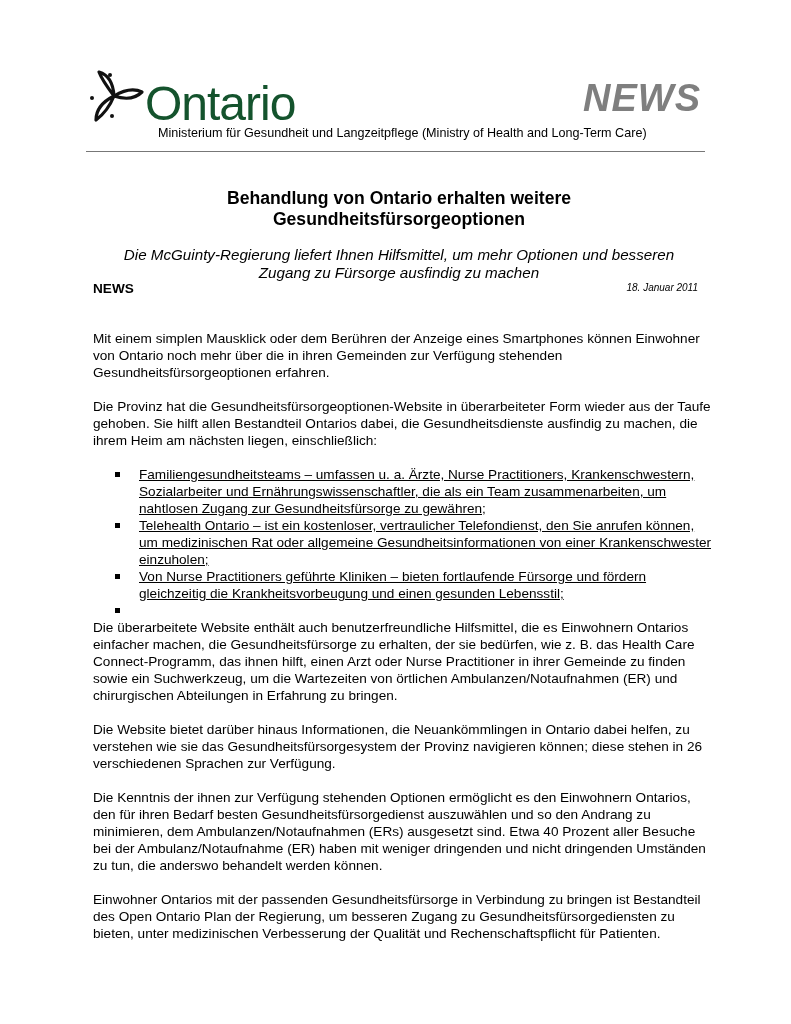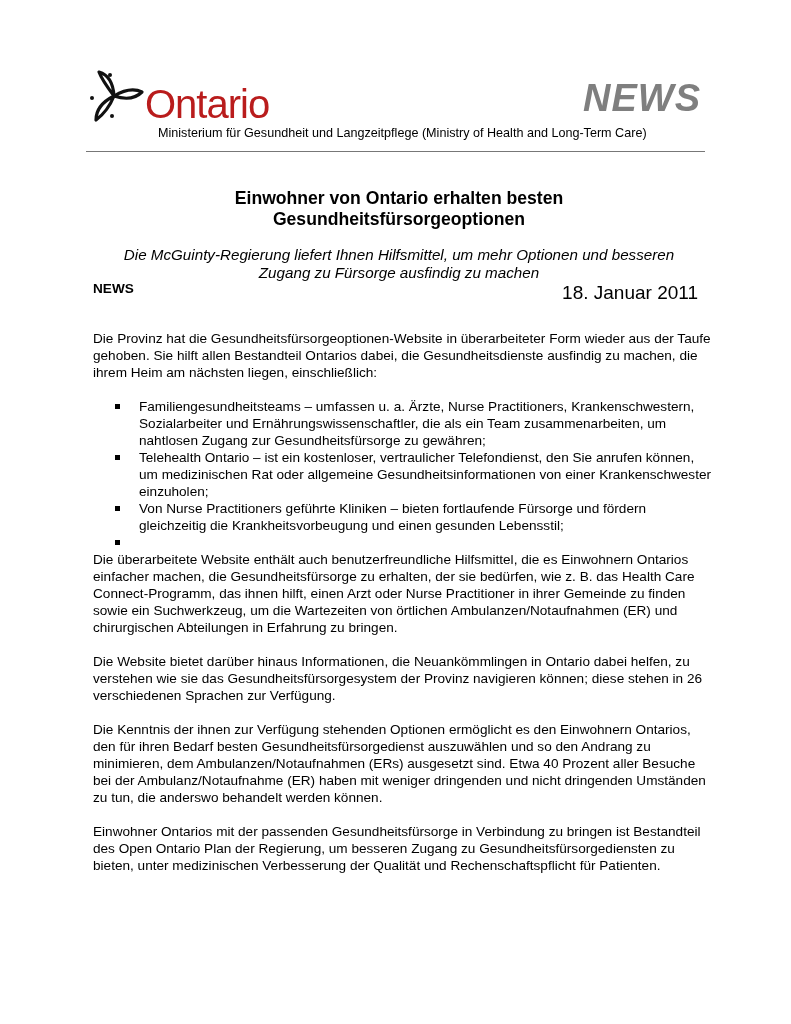--- a/index.html
+++ b/index.html
@@ -3,21 +3,21 @@
   <meta charset="utf-8">
   <style>
     html, body { margin: 0; padding: 0; background: #ffffff; }
     body {
       width: 791px; height: 1024px; position: relative; overflow: hidden;
       font-family: "Liberation Sans", sans-serif; color: #000;
     }
     .logo { position: absolute; left: 86px; top: 66px; width: 60px; height: 60px; }
     .ontario-word {
       position: absolute; left: 145px; top: 86px;
-      font-size: 40px; line-height: 36px; letter-spacing: -1px; color: #b91c1c;
+      font-size: 48px; line-height: 36px; letter-spacing: -1px; color: #14532d;
       font-family: "Liberation Sans", sans-serif;
     }
     .news-big {
       position: absolute; right: 90px; top: 78px;
       font-size: 38px; font-weight: bold; font-style: italic; color: #7f7f7f;
       letter-spacing: 1px; line-height: 40px;
     }
     .ministry {
       position: absolute; left: 158px; top: 126px;
       font-size: 12.6px; font-weight: normal; line-height: 15px; white-space: nowrap;
@@ -31,29 +31,29 @@
       font-size: 17.6px; font-weight: bold; line-height: 21px;
     }
     .subheadline {
       position: absolute; left: 93px; top: 246px; width: 612px; text-align: center;
       font-size: 15.2px; font-style: italic; line-height: 18px;
     }
     .news-label {
       position: absolute; left: 93px; top: 281px; font-size: 13.6px; font-weight: bold;
     }
     .date {
-      position: absolute; right: 93px; top: 282px; font-size: 19px;
+      position: absolute; right: 93px; top: 282px; font-size: 10px; font-style: italic;
     }
     .body-text {
       position: absolute; left: 93px; top: 330px; width: 620px;
       font-size: 13.6px; line-height: 17px;
     }
     .body-text p { margin: 0 0 17px 0; }
     .body-text ul { margin: 0 0 17px 0; padding: 0; list-style: none; }
-    .body-text li { position: relative; padding-left: 46px; }
+    .body-text li { position: relative; padding-left: 46px; text-decoration: underline; }
     .body-text li .bullet {
       position: absolute; left: 22px; top: 6px; width: 5px; height: 5px; background: #000;
     }
   </style>
 </head>
 <body>
 
 <div>
   <svg class="logo" viewBox="0 0 60 60">
     <g fill="none" stroke="#111" stroke-width="3.2" stroke-linejoin="round" stroke-linecap="round">
@@ -65,32 +65,33 @@
     <circle cx="6" cy="32" r="2" fill="#111"></circle>
     <circle cx="26" cy="50" r="2" fill="#111"></circle>
   </svg>
   <div class="ontario-word">Ontario</div>
   <div class="news-big">NEWS</div>
   <div class="ministry">Ministerium für Gesundheit und Langzeitpflege (Ministry of Health and Long-Term Care)</div>
   <div class="rule"></div>
 </div>
 
 <div class="headline">
-  <div>Einwohner von Ontario erhalten besten</div>
+  <div>Behandlung von Ontario erhalten weitere</div>
   <div>Gesundheitsfürsorgeoptionen</div>
 </div>
 <div class="subheadline">
   <div>Die McGuinty-Regierung liefert Ihnen Hilfsmittel, um mehr Optionen und besseren</div>
   <div>Zugang zu Fürsorge ausfindig zu machen</div>
 </div>
 
 <div class="news-label">NEWS</div>
 <div class="date">18. Januar 2011</div>
 
 <div class="body-text">
+  <p>Mit einem simplen Mausklick oder dem Berühren der Anzeige eines Smartphones können Einwohner von Ontario noch mehr über die in ihren Gemeinden zur Verfügung stehenden Gesundheitsfürsorgeoptionen erfahren.</p>
   <p>Die Provinz hat die Gesundheitsfürsorgeoptionen-Website in überarbeiteter Form wieder aus der Taufe gehoben. Sie hilft allen Bestandteil Ontarios dabei, die Gesundheitsdienste ausfindig zu machen, die ihrem Heim am nächsten liegen, einschließlich:</p>
   <ul>
     <li><span class="bullet"></span><span>Familiengesundheitsteams – umfassen u. a. Ärzte, Nurse Practitioners, Krankenschwestern, Sozialarbeiter und Ernährungswissenschaftler, die als ein Team zusammenarbeiten, um nahtlosen Zugang zur Gesundheitsfürsorge zu gewähren;</span></li>
     <li><span class="bullet"></span><span>Telehealth Ontario – ist ein kostenloser, vertraulicher Telefondienst, den Sie anrufen können, um medizinischen Rat oder allgemeine Gesundheitsinformationen von einer Krankenschwester einzuholen;</span></li>
     <li><span class="bullet"></span><span>Von Nurse Practitioners geführte Kliniken – bieten fortlaufende Fürsorge und fördern gleichzeitig die Krankheitsvorbeugung und einen gesunden Lebensstil;</span></li>
     <li><span class="bullet"></span></li>
   </ul>
   <p>Die überarbeitete Website enthält auch benutzerfreundliche Hilfsmittel, die es Einwohnern Ontarios einfacher machen, die Gesundheitsfürsorge zu erhalten, der sie bedürfen, wie z. B. das Health Care Connect-Programm, das ihnen hilft, einen Arzt oder Nurse Practitioner in ihrer Gemeinde zu finden sowie ein Suchwerkzeug, um die Wartezeiten von örtlichen Ambulanzen/Notaufnahmen (ER) und chirurgischen Abteilungen in Erfahrung zu bringen.</p>
   <p>Die Website bietet darüber hinaus Informationen, die Neuankömmlingen in Ontario dabei helfen, zu verstehen wie sie das Gesundheitsfürsorgesystem der Provinz navigieren können; diese stehen in 26 verschiedenen Sprachen zur Verfügung.</p>
   <p>Die Kenntnis der ihnen zur Verfügung stehenden Optionen ermöglicht es den Einwohnern Ontarios, den für ihren Bedarf besten Gesundheitsfürsorgedienst auszuwählen und so den Andrang zu minimieren, dem Ambulanzen/Notaufnahmen (ERs) ausgesetzt sind. Etwa 40 Prozent aller Besuche bei der Ambulanz/Notaufnahme (ER) haben mit weniger dringenden und nicht dringenden Umständen zu tun, die anderswo behandelt werden können.</p>

